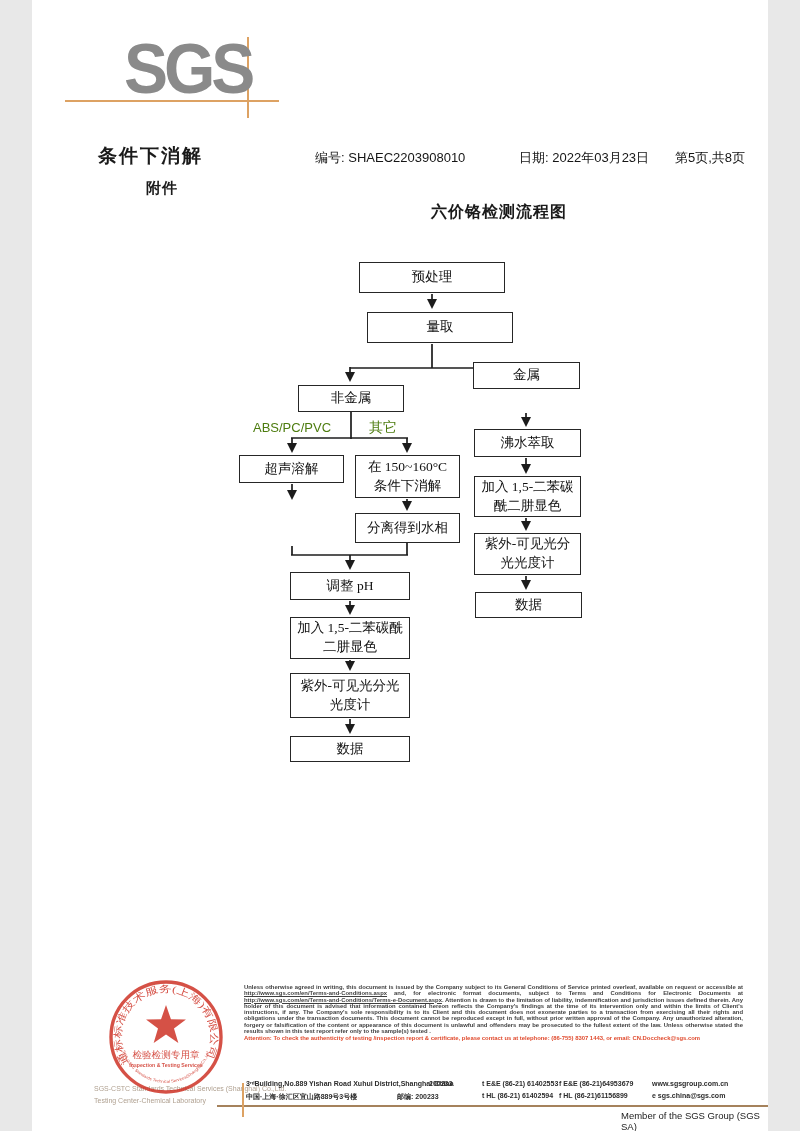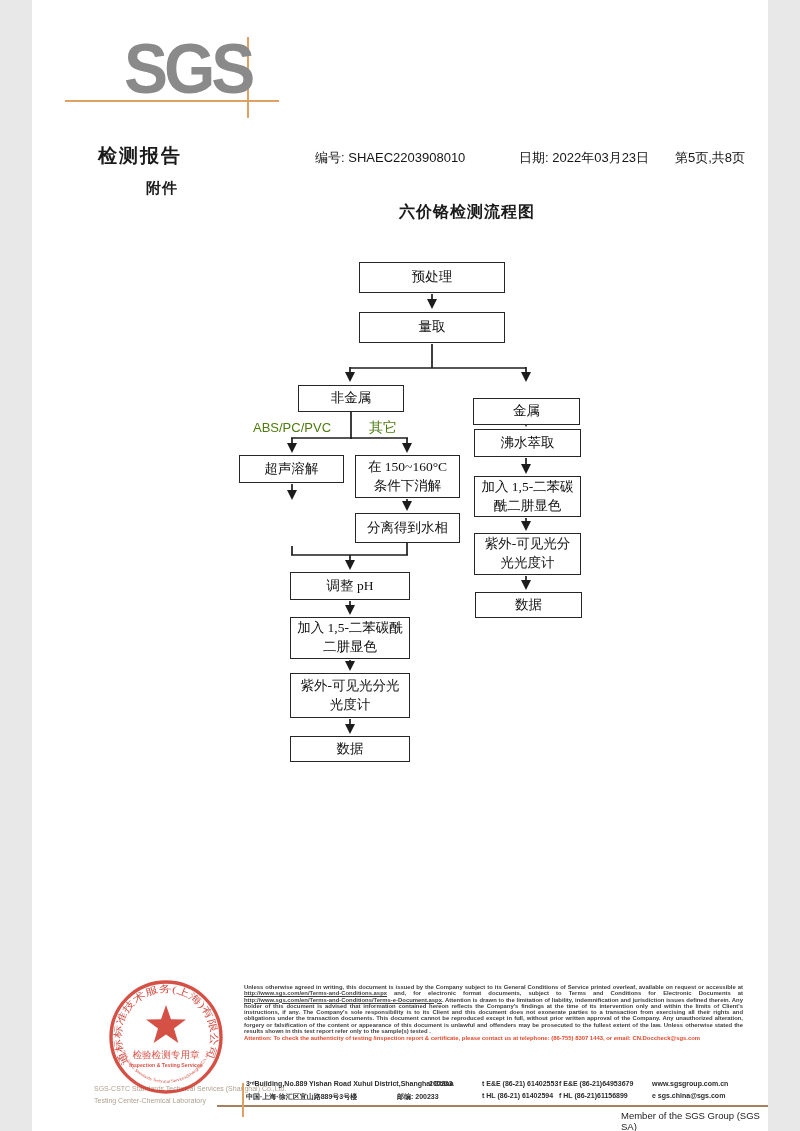--- a/index.html
+++ b/index.html
@@ -20,21 +20,21 @@
   .logo-vline { position:absolute; left:215px; top:37px; width:2px; height:81px; background:var(--crosshair-orange); }
   
   .report-title { position:absolute; left:66px; top:143px; font-size:19px; font-weight:bold; letter-spacing:2px; }
   .hmeta { position:absolute; top:149px; font-size:13px; color:#151515; white-space:nowrap; }
   .meta-no   { left:283px; }
   .meta-date { left:487px; }
   .meta-page { left:643px; }
   .attachment { position:absolute; left:114px; top:179px; font-size:15px; font-weight:bold; letter-spacing:1px; }
   
   .diagram-title {
-    position:absolute; left:335px; top:202px; width:200px; text-align:center;
+    position:absolute; left:335px; top:202px; width:200px; text-align:right;
     font-size:16px; font-weight:bold; letter-spacing:1px;
     font-family:"Liberation Serif", serif;
   }
   .flow-svg { position:absolute; left:0; top:0; z-index:1; pointer-events:none; }
   .fbox {
     position:absolute; z-index:2; background:#fff;
     border:1.6px solid #262626;
     display:flex; align-items:center; justify-content:center;
     text-align:center; padding:1px 5px;
     font-family:"Liberation Serif", serif; font-size:13.5px; line-height:1.4; color:#111;
@@ -62,21 +62,21 @@
 </style>
 </head>
 <body>
 
 <div class="page">
 
   <div class="logo-text">SGS</div>
   <div class="logo-hline"></div>
   <div class="logo-vline"></div>
 
-  <div class="report-title">检测报告</div>
+  <div class="report-title">条件下消解</div>
   <div class="hmeta meta-no">
     <span>编号:</span>
     <span>SHAEC2203908010</span>
   </div>
   <div class="hmeta meta-date">
     <span>日期:</span>
     <span>2022年03月23日</span>
   </div>
   <div class="hmeta meta-page">第5页,共8页</div>
   <div class="attachment">附件</div>
@@ -109,23 +109,23 @@
       <line x1="318" y1="660" x2="318" y2="668" marker-end="url(#ah)"></line>
       <line x1="318" y1="719" x2="318" y2="731" marker-end="url(#ah)"></line>
       <line x1="494" y1="413" x2="494" y2="424" marker-end="url(#ah)"></line>
       <line x1="494" y1="458" x2="494" y2="471" marker-end="url(#ah)"></line>
       <line x1="494" y1="518" x2="494" y2="528" marker-end="url(#ah)"></line>
       <line x1="494" y1="576" x2="494" y2="587" marker-end="url(#ah)"></line>
     </g>
   </svg>
 
   <div class="fbox" style="left:327px;top:262px;width:146px;height:31px">预处理</div>
-  <div class="fbox" style="left:327px;top:312px;width:146px;height:31px">量取</div>
+  <div class="fbox" style="left:335px;top:312px;width:146px;height:31px">量取</div>
   <div class="fbox" style="left:266px;top:385px;width:106px;height:27px">非金属</div>
-  <div class="fbox" style="left:441px;top:398px;width:107px;height:27px">金属</div>
+  <div class="fbox" style="left:441px;top:362px;width:107px;height:27px">金属</div>
   <div class="fbox" style="left:207px;top:455px;width:105px;height:28px">超声溶解</div>
   <div class="fbox" style="left:323px;top:455px;width:105px;height:43px">在 150~160°C 条件下消解</div>
   <div class="fbox" style="left:323px;top:513px;width:105px;height:30px">分离得到水相</div>
   <div class="fbox" style="left:258px;top:572px;width:120px;height:28px">调整 pH</div>
   <div class="fbox" style="left:258px;top:617px;width:120px;height:42px">加入 1,5-二苯碳酰二肼显色</div>
   <div class="fbox" style="left:258px;top:673px;width:120px;height:45px">紫外-可见光分光光度计</div>
   <div class="fbox" style="left:258px;top:736px;width:120px;height:26px">数据</div>
   <div class="fbox" style="left:442px;top:429px;width:107px;height:28px">沸水萃取</div>
   <div class="fbox" style="left:442px;top:476px;width:107px;height:41px">加入 1,5-二苯碳酰二肼显色</div>
   <div class="fbox" style="left:442px;top:533px;width:107px;height:42px">紫外-可见光分光光度计</div>

